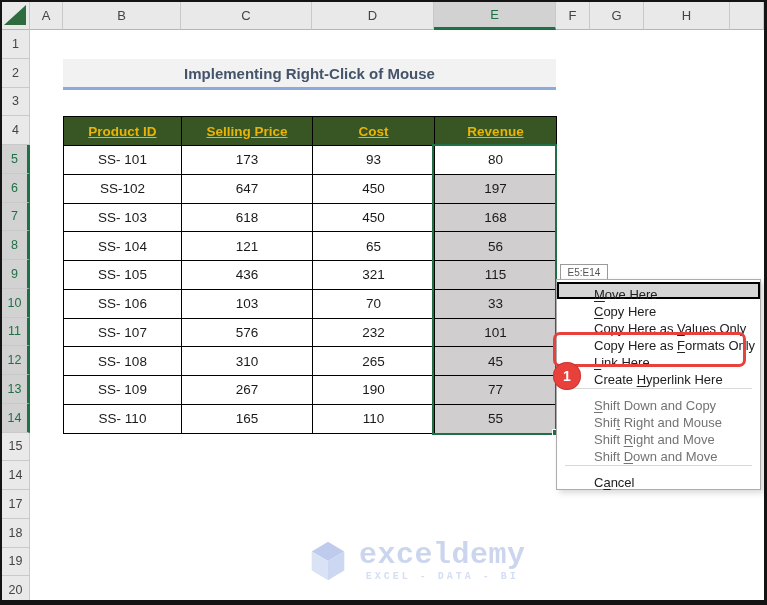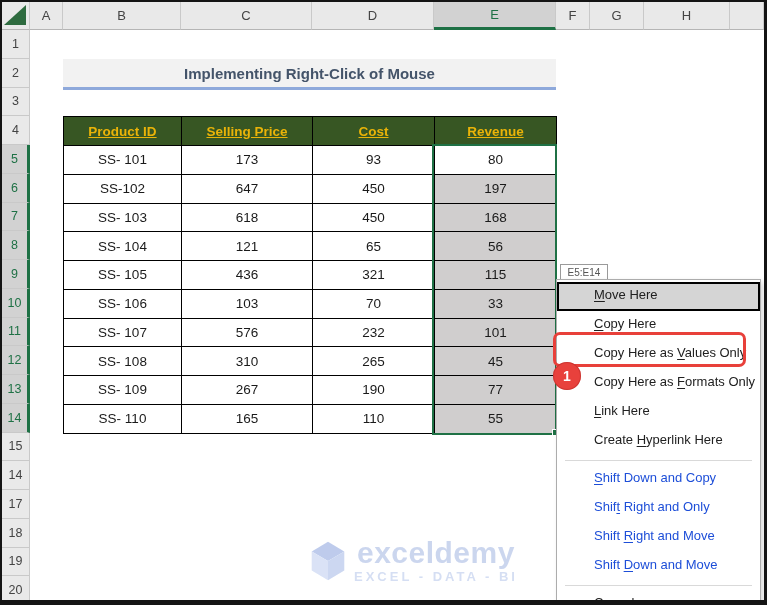--- a/index.html
+++ b/index.html
@@ -41,37 +41,37 @@
   .selection-border { position:absolute; left:430px; top:141.5px; width:125px; height:291px;
     border:2.5px solid #1F7145; z-index:3; pointer-events:none; }
   .fill-handle { position:absolute; left:550px; top:427px; width:7px; height:7px;
     background:#1F7145; border:1px solid #fff; z-index:3; }
   .range-tooltip { position:absolute; left:558px; top:262px; width:48px; height:17px;
     background:#fff; border:1px solid #9a9a9a; font-size:10px; color:#555;
     text-align:center; line-height:15px; z-index:5; overflow:hidden; }
   
   .context-menu { position:absolute; left:554px; top:277px; width:205px; background:#fff;
     border:1px solid #ACACAC; padding:2px 0; z-index:10; box-shadow:3px 3px 6px rgba(0,0,0,0.15); }
-  .menu-item { height:29px; line-height:26.5px; padding-left:37px; font-size:13px; color:#212121; white-space:nowrap; }
+  .menu-item { height:17px; line-height:26.5px; padding-left:37px; font-size:13px; color:#212121; white-space:nowrap; }
   .menu-item .key { text-decoration:underline; text-underline-offset:2px; text-decoration-thickness:1px; }
   .menu-item.highlighted { background:#D5D5D5; border:2px solid #000; line-height:22.5px; padding-left:35px; }
-  .menu-item.disabled { color:#1d4ed8; }
+  .menu-item.disabled { color:#737373; }
   .menu-sep { border-top:1px solid #D9D9D9; margin:4px 8px; height:0; }
   
   .red-box { position:absolute; left:551px; top:330px; width:193px; height:35px;
     border:3px solid #E8403A; border-radius:7px; z-index:12; pointer-events:none; }
   .badge { position:absolute; left:551px; top:360px; width:28px; height:28px; border-radius:50%;
     background:#E8413C; color:#fff; font-size:14px; font-weight:bold;
     display:flex; align-items:center; justify-content:center; z-index:12;
     box-shadow:0 0 0 1px rgba(180,40,35,.5) inset; }
   
-  .watermark { position:absolute; left:303px; top:536px; display:flex; align-items:center; gap:3px; z-index:0; opacity:.85; }
+  .watermark { position:absolute; left:303px; top:536px; display:flex; align-items:center; gap:8px; z-index:0; opacity:.85;font-family:Liberation Mono, monospace; }
   .wm-text { display:flex; flex-direction:column; align-items:center; }
   .wm-brand { font-size:30px; font-weight:bold; color:#C3CFEC; letter-spacing:.5px; line-height:30px; }
-  .wm-tag { font-size:13px; letter-spacing:3px; color:#CED9F1; font-weight:bold; margin-top:1px; }
+  .wm-tag { font-size:10px; letter-spacing:3px; color:#CED9F1; font-weight:bold; margin-top:1px; }
 </style>
 </head>
 <body>
 
 <div class="frame">
 
   <div class="col-headers">
     <div class="corner">
       <div class="tri"></div>
     </div>
@@ -168,21 +168,21 @@
 
   <div class="context-menu">
       <div class="menu-item highlighted"><span></span><span class="key">M</span><span>ove Here</span></div>
       <div class="menu-item"><span></span><span class="key">C</span><span>opy Here</span></div>
       <div class="menu-item"><span>Copy Here as </span><span class="key">V</span><span>alues Only</span></div>
       <div class="menu-item"><span>Copy Here as </span><span class="key">F</span><span>ormats Only</span></div>
       <div class="menu-item"><span></span><span class="key">L</span><span>ink Here</span></div>
       <div class="menu-item"><span>Create </span><span class="key">H</span><span>yperlink Here</span></div>
       <div class="menu-sep"></div>
       <div class="menu-item disabled"><span></span><span class="key">S</span><span>hift Down and Copy</span></div>
-      <div class="menu-item disabled"><span>Shif</span><span class="key">t</span><span> Right and Only</span></div>
+      <div class="menu-item disabled"><span>Shif</span><span class="key">t</span><span> Right and Mouse</span></div>
       <div class="menu-item disabled"><span>Shift </span><span class="key">R</span><span>ight and Move</span></div>
       <div class="menu-item disabled"><span>Shift </span><span class="key">D</span><span>own and Move</span></div>
       <div class="menu-sep"></div>
       <div class="menu-item"><span>C</span><span class="key">a</span><span>ncel</span></div>
     </div>
 
   <div class="red-box"></div>
   <div class="badge">1</div>
 
   <div class="watermark">

